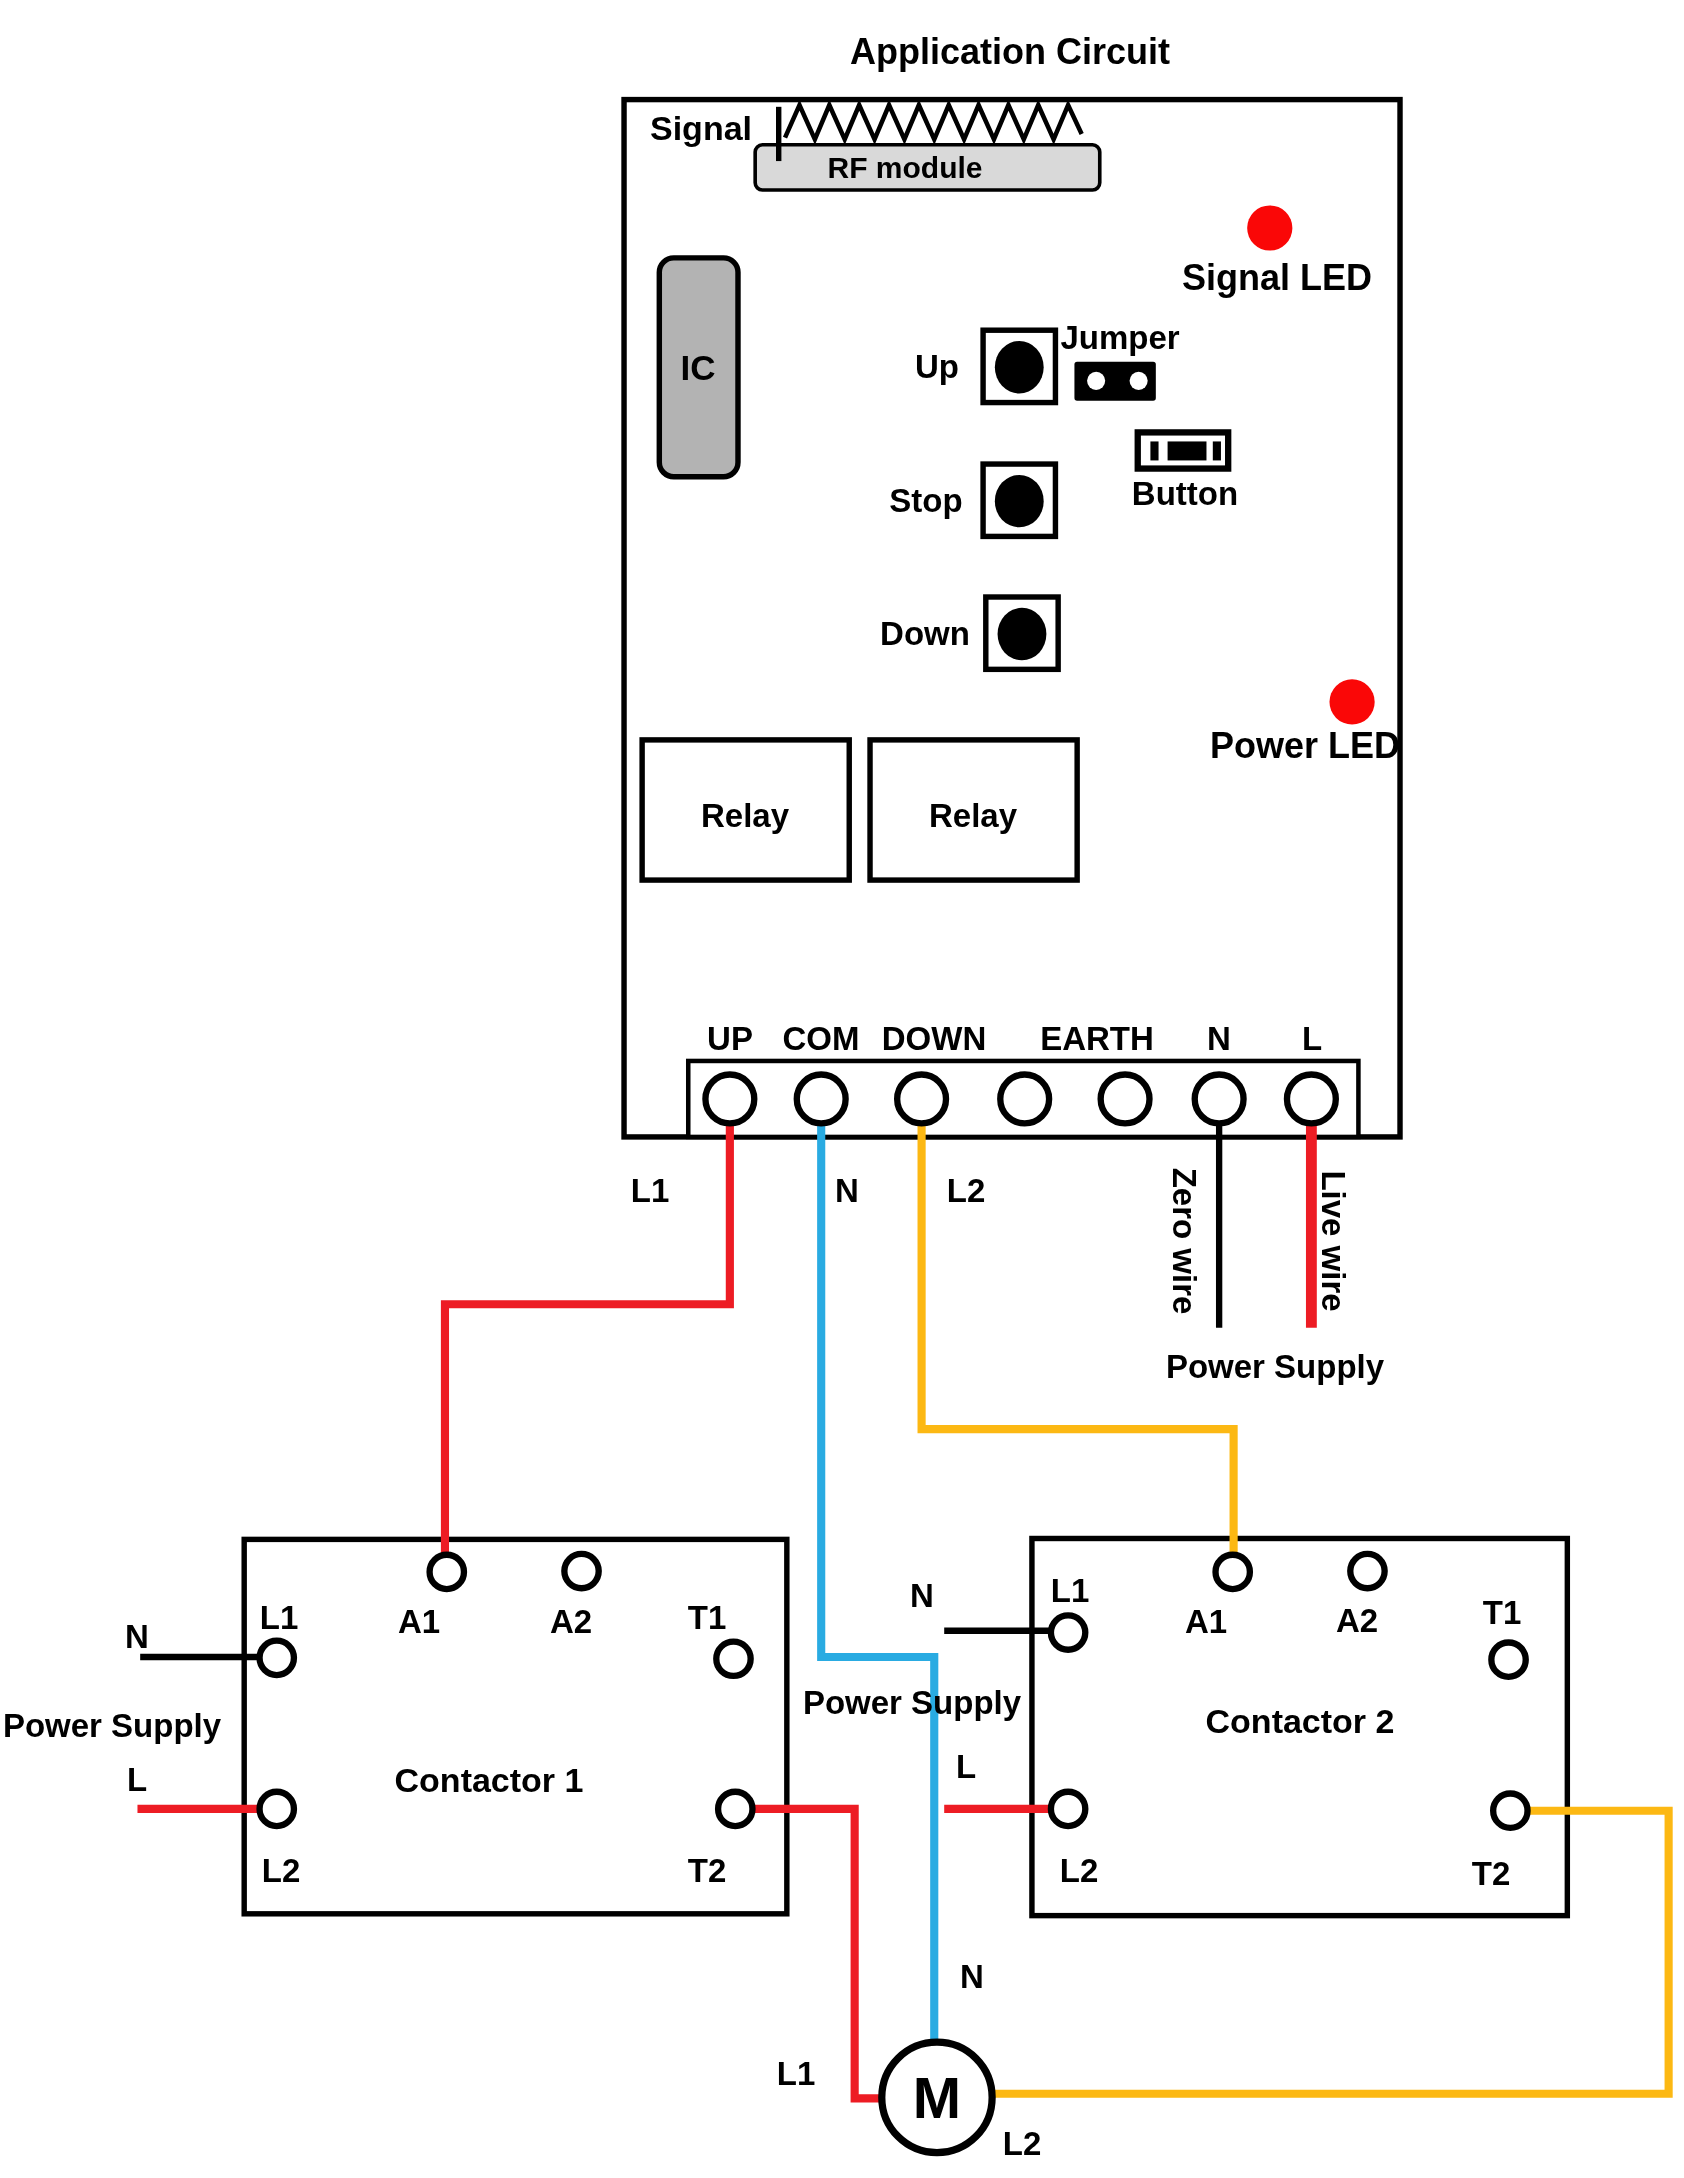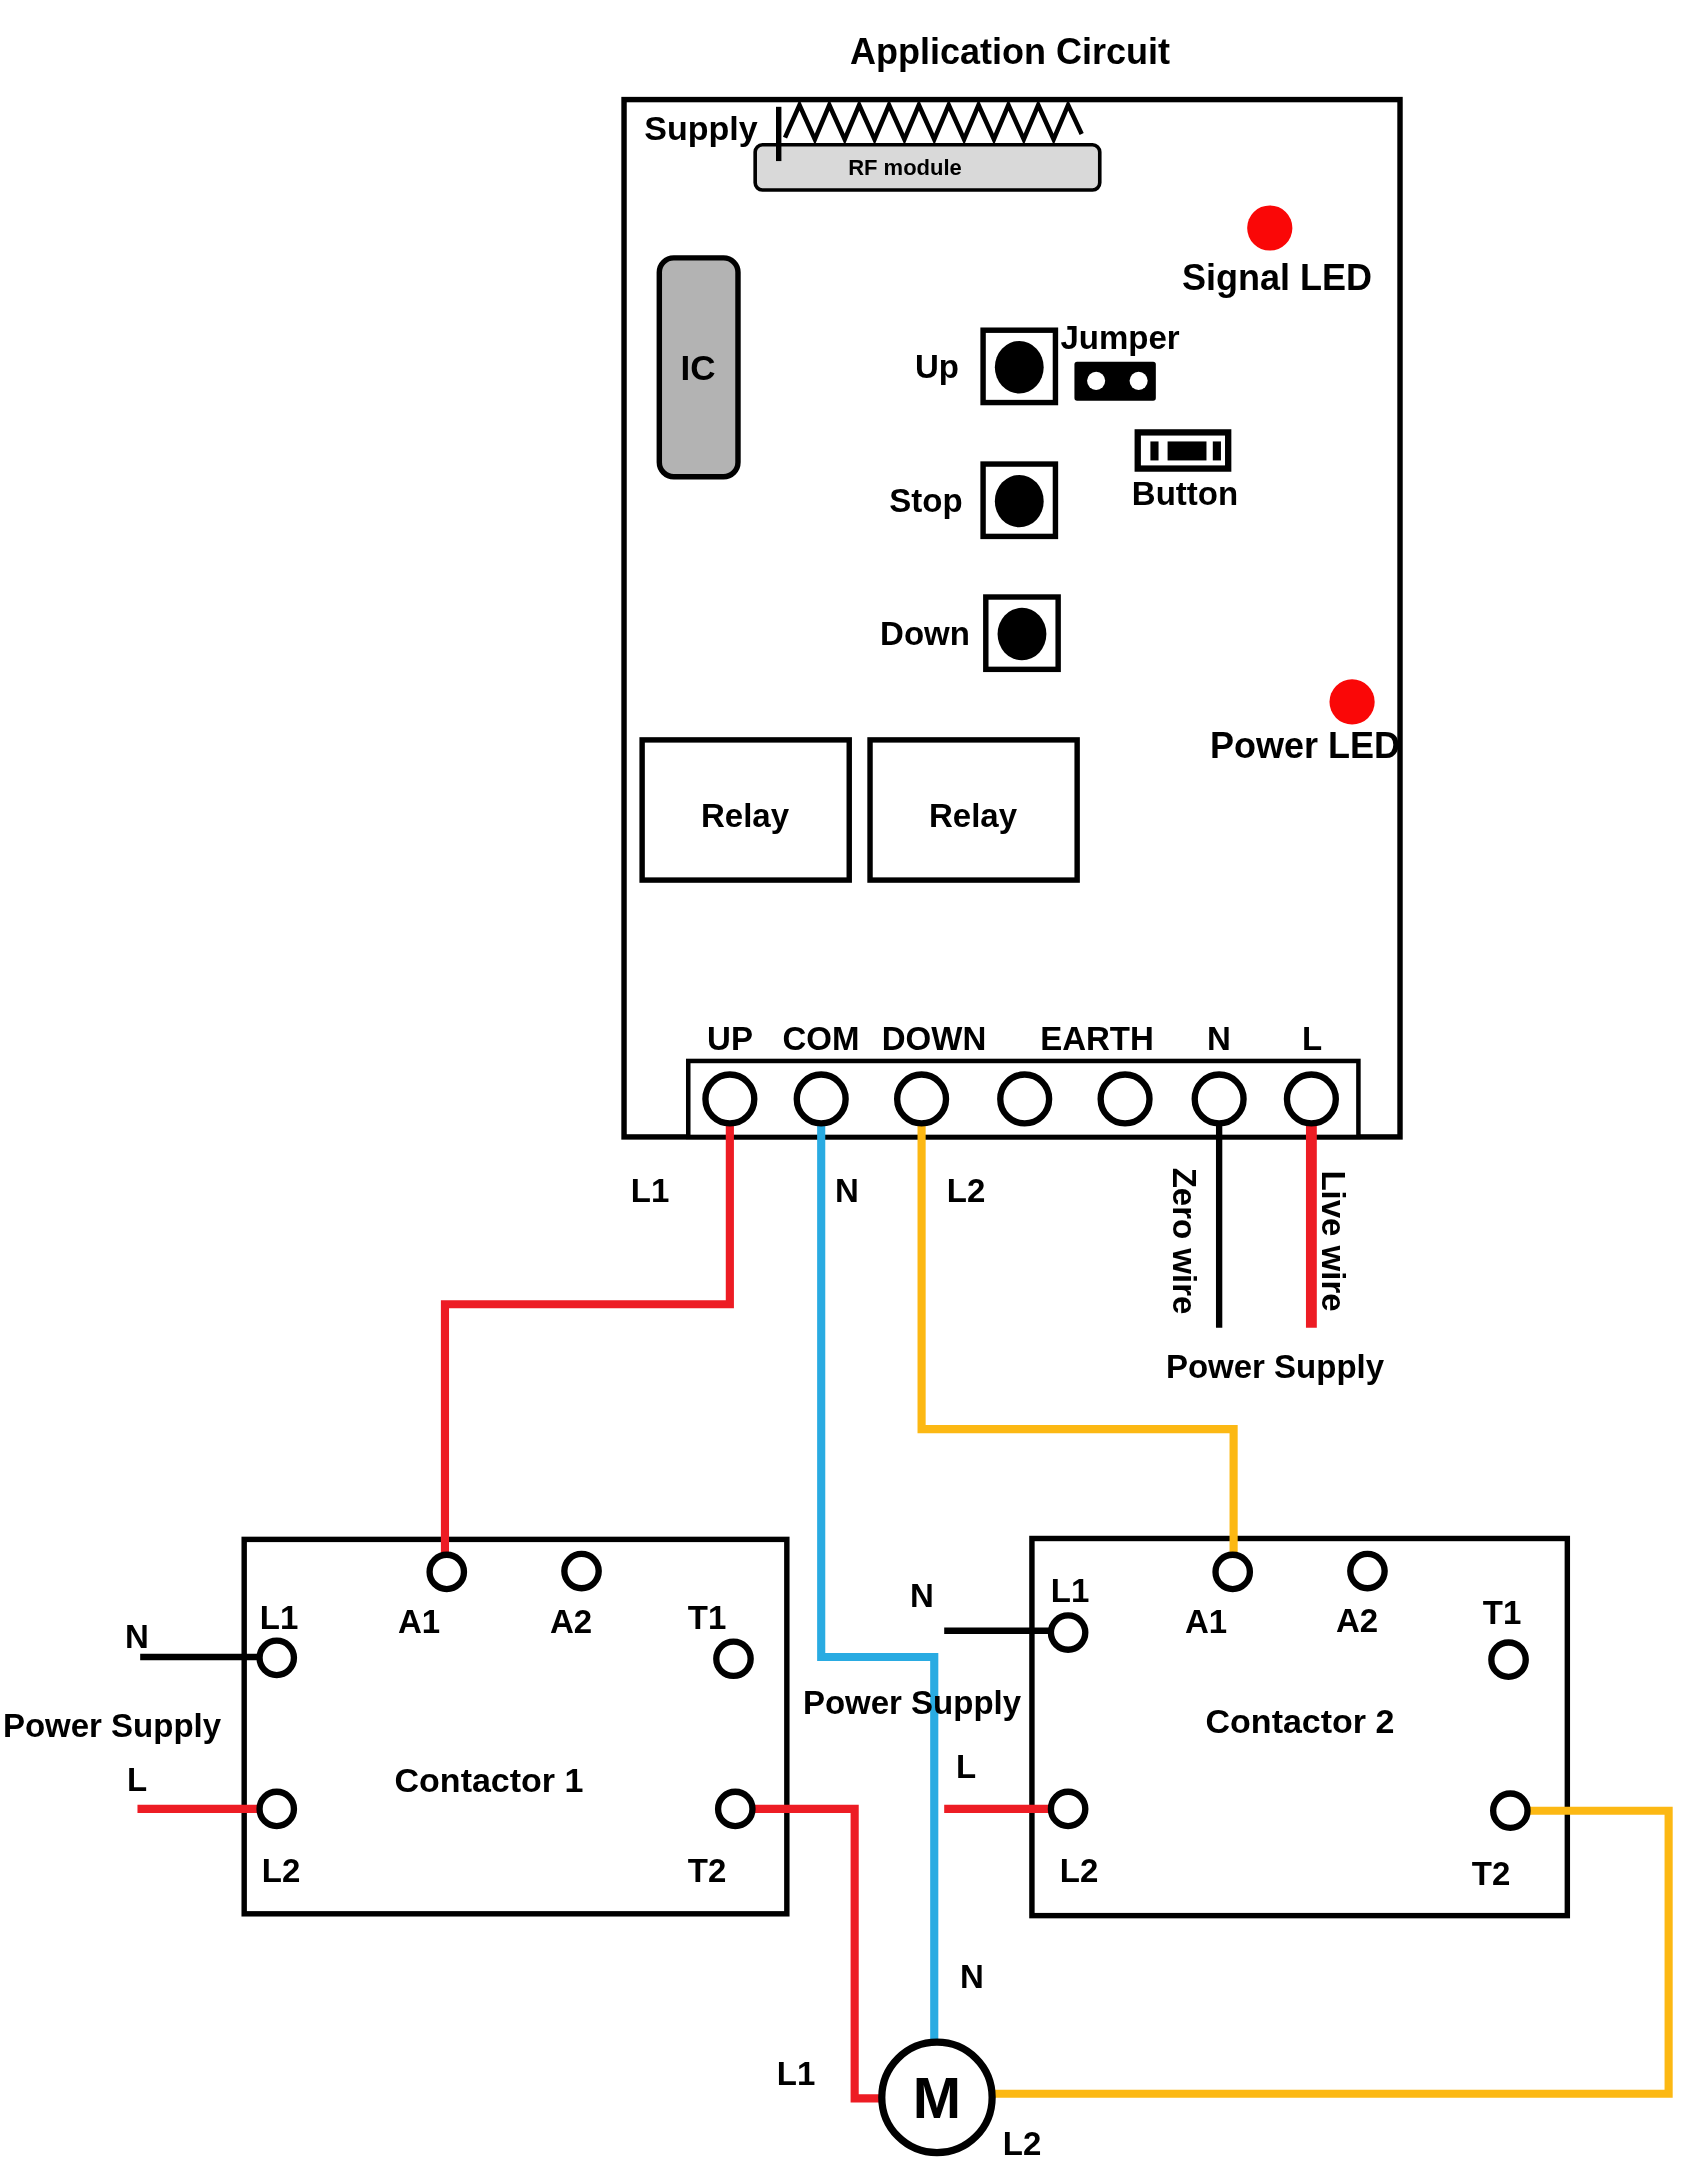--- a/index.html
+++ b/index.html
@@ -5,21 +5,21 @@
   html,body{margin:0;padding:0;background:#fff;}
   .stage{position:relative;width:1684px;height:2178px;background:#ffffff;
          font-family:"Liberation Sans",sans-serif;font-weight:bold;overflow:hidden;border-radius:15px;}
   svg.layer{position:absolute;left:0;top:0;z-index:1;}
   .lbl{position:absolute;transform:translate(-50%,-50%);font-size:33px;color:#000;
        white-space:nowrap;z-index:10;line-height:1;}
   .rot{transform:translate(-50%,-50%) rotate(90deg);}
   .f40{font-size:36px;}
   .f38{font-size:34px;}
   .f34{font-size:35px;}
-  .f28{font-size:22px;}
+  .f28{font-size:30px;}
   .f64{font-size:58px;}
   .watermark{position:absolute;left:233px;top:5.4px;z-index:40;mix-blend-mode:multiply;pointer-events:none;}
   .watermark text{font-family:"Liberation Sans",sans-serif;font-weight:bold;}
   
   .box{fill:#fff;stroke:#000;}
   .nofill{fill:none;stroke:#000;}
   .solid{fill:#000;}
   .wire{fill:none;}
   .red{stroke:var(--wire-red,#ed1c24);}
   .blue{stroke:var(--wire-blue,#29abe2);}
@@ -122,21 +122,21 @@
 
     <circle cx="1036" cy="2319" r="61" class="box" stroke-width="8"></circle>
 
     <g>
       <line x1="861" y1="118" x2="861" y2="178" class="nofill" stroke-width="6"></line>
       <polyline class="nofill" stroke-width="5" points="868,152 884,116 901,154 917,116 934,154 950,116 967,154 983,116 1000,154 1016,116 1033,154 1049,116 1066,154 1082,116 1099,154 1115,116 1132,154 1148,116 1165,154 1181,116 1196,148"></polyline>
     </g>
   </svg>
 
   <div class="lbl f40" style="left:1010px;top:52px">Application Circuit</div>
-  <div class="lbl f38" style="left:701px;top:128px">Supply</div>
+  <div class="lbl f38" style="left:701px;top:128px">Signal</div>
   <div class="lbl f28" style="left:905px;top:168px">RF module</div>
   <div class="lbl f34" style="left:698px;top:367px">IC</div>
   <div class="lbl f40" style="left:1277px;top:278px">Signal LED</div>
   <div class="lbl" style="left:937px;top:366px">Up</div>
   <div class="lbl" style="left:1120px;top:337px">Jumper</div>
   <div class="lbl" style="left:1185px;top:493px">Button</div>
   <div class="lbl" style="left:926px;top:500px">Stop</div>
   <div class="lbl" style="left:925px;top:633px">Down</div>
   <div class="lbl f40" style="left:1305px;top:746px">Power LED</div>
   <div class="lbl" style="left:745px;top:815px">Relay</div>

